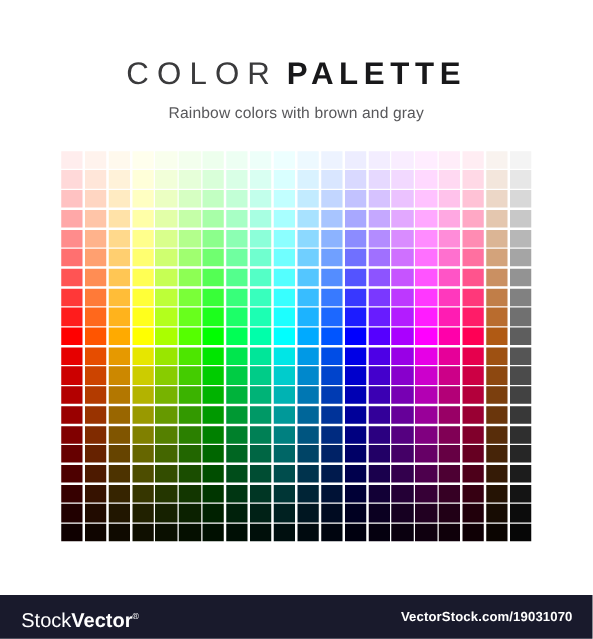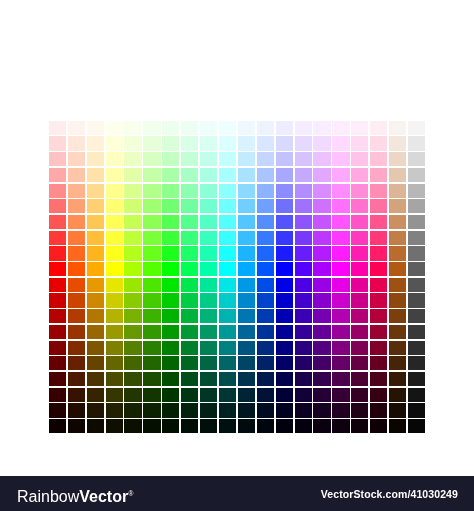--- a/index.html
+++ b/index.html
@@ -116,20 +116,24 @@
     letter-spacing: 0.1px;
     white-space: nowrap;
   }
 </style>
 </head>
 <body>
 
 <div id="stage">
 
   <div id="header">
+    <div id="title-line">
+      <span id="title-light">COLOR</span><span id="title-bold">PALETTE</span>
+    </div>
+    <div id="subtitle">Rainbow colors with brown and gray</div>
   </div>
 
   <div id="palette-grid">
       <div class="swatch-cell">
         <span class="swatch" style="background: rgb(255, 237, 237);"></span>
       </div>
       <div class="swatch-cell">
         <span class="swatch" style="background: rgb(255, 243, 237);"></span>
       </div>
       <div class="swatch-cell">
@@ -1322,17 +1326,17 @@
       </div>
       <div class="swatch-cell">
         <span class="swatch" style="background: rgb(11, 5, 1);"></span>
       </div>
       <div class="swatch-cell">
         <span class="swatch" style="background: rgb(6, 6, 6);"></span>
       </div>
     </div>
 
   <div id="footer-bar">
-    <div id="footer-logo"><span class="lg-light">Rainbow</span><span class="lg-bold">Vector</span><span class="lg-reg">®</span></div>
-    <div id="footer-url">VectorStock.com/41030249</div>
+    <div id="footer-logo"><span class="lg-light">Stock</span><span class="lg-bold">Vector</span><span class="lg-reg">®</span></div>
+    <div id="footer-url">VectorStock.com/19031070</div>
   </div>
 
 </div>
 
 </body></html>

